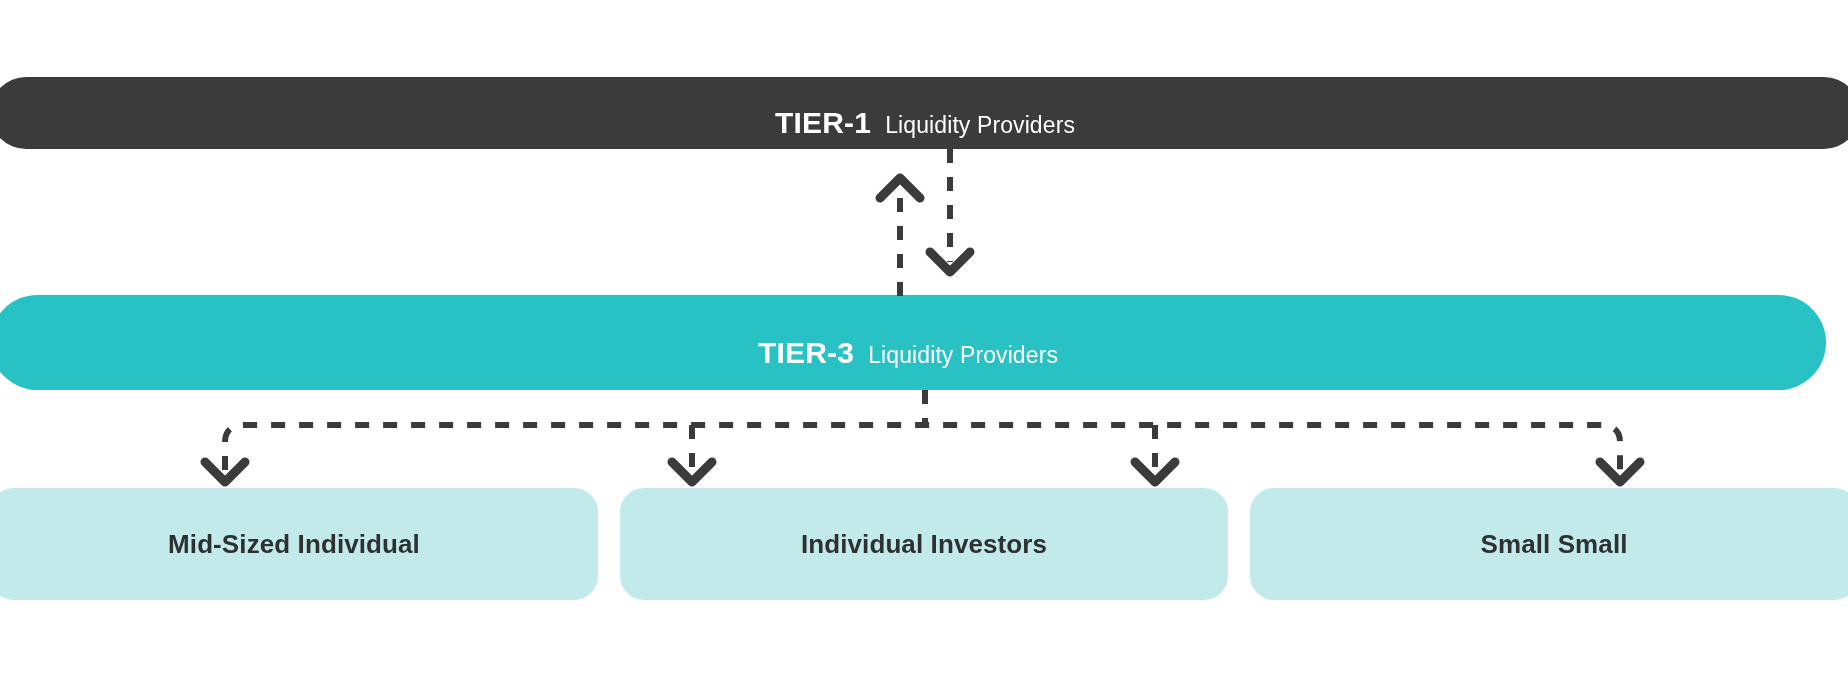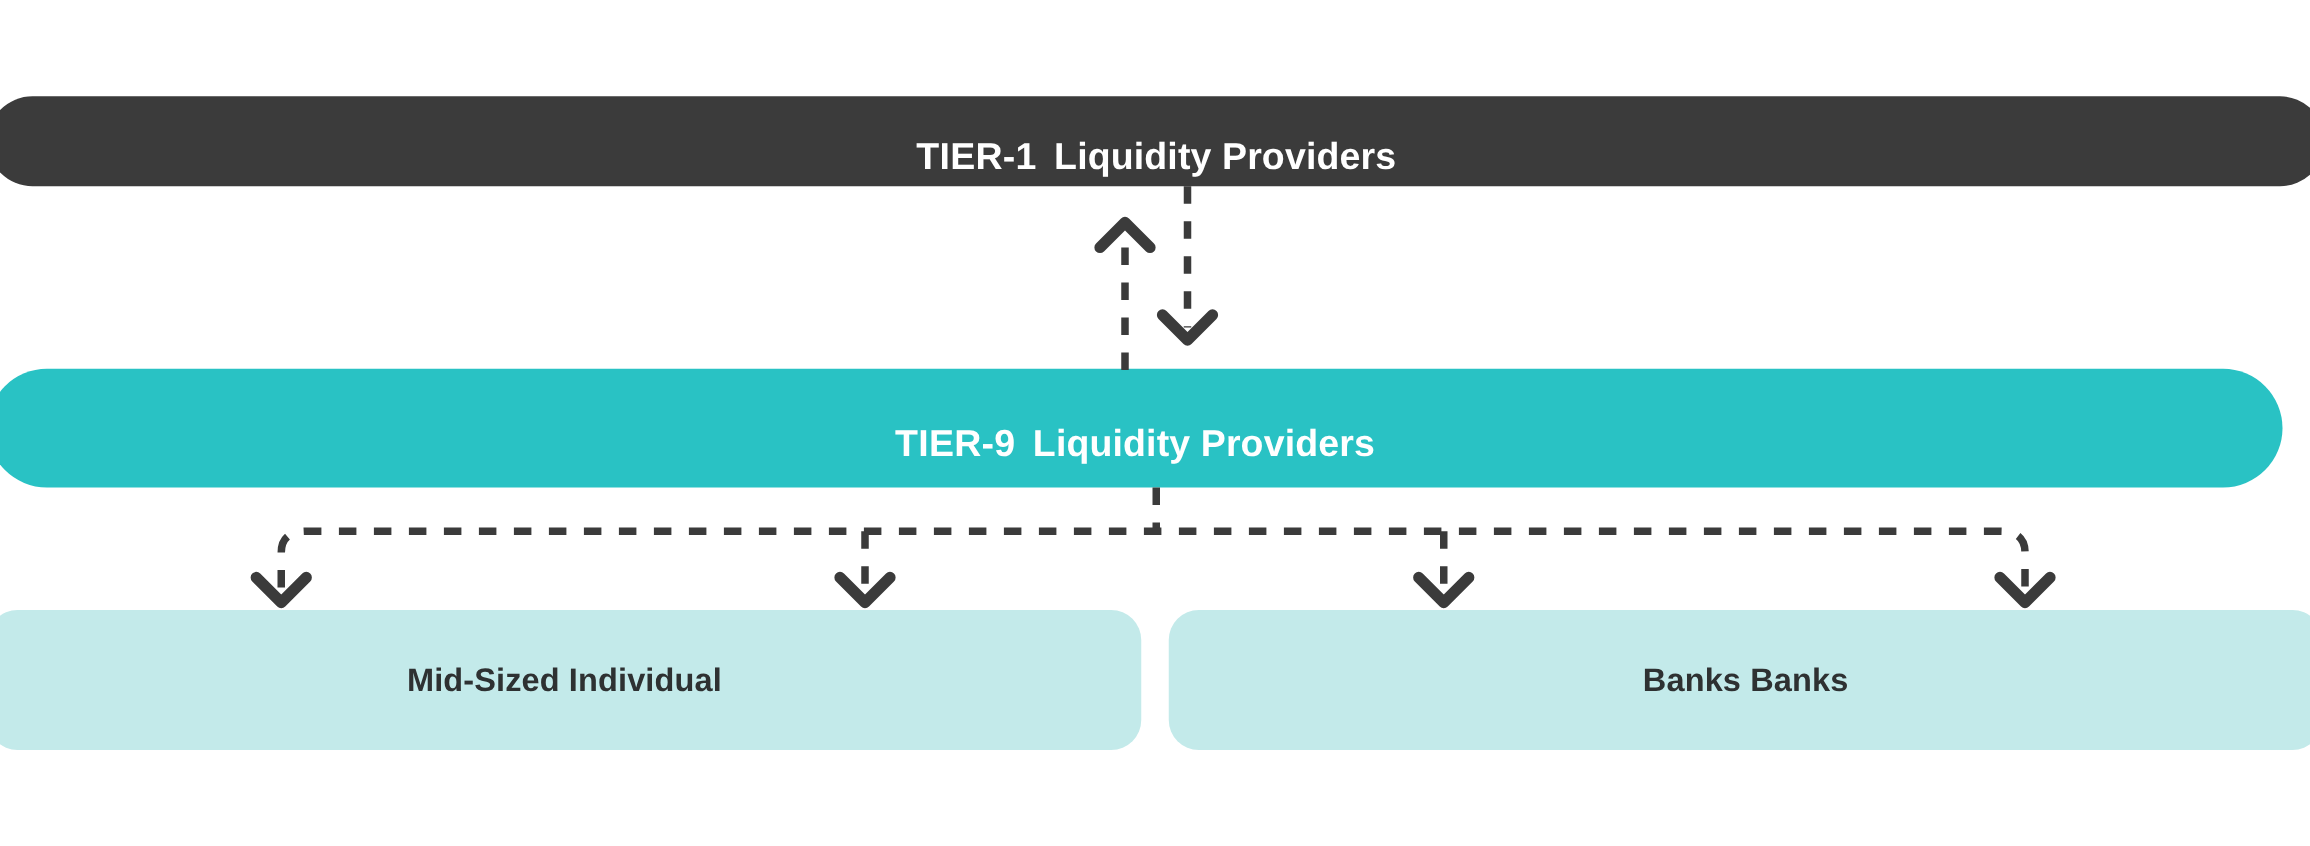--- a/index.html
+++ b/index.html
@@ -56,22 +56,22 @@
     gap: 14px;
     color: #ffffff;
     text-align: center;
   }
   .tier-strong {
     font-size: 30px;
     font-weight: 700;
     letter-spacing: 0.2px;
   }
   .tier-normal {
-    font-size: 30px;
-    font-weight: 700;
+    font-size: 23px;
+    font-weight: 400;
     letter-spacing: 0.1px;
     margin-top: 26px;
   }
 
   
   #leaf-row {
     position: absolute;
     left: -10px;
     top: 488px;
     width: 1868px;
@@ -132,31 +132,34 @@
 
   <div class="tier-bar" id="tier1-bar">
     <div class="tier-label">
       <span class="tier-strong">TIER-1</span>
       <span class="tier-normal">Liquidity Providers</span>
     </div>
   </div>
 
   <div class="tier-bar" id="tier2-bar">
     <div class="tier-label">
-      <span class="tier-strong">TIER-9</span>
+      <span class="tier-strong">TIER-3</span>
       <span class="tier-normal">Liquidity Providers</span>
     </div>
   </div>
 
   <div id="leaf-row">
     <div class="leaf-box">
       <span>Mid-Sized Individual</span>
     </div>
     <div class="leaf-box">
-      <span>Banks Banks</span>
+      <span>Individual Investors</span>
+    </div>
+    <div class="leaf-box">
+      <span>Small Small</span>
     </div>
   </div>
 
   <svg id="connectors" viewBox="0 0 1848 677">
 
     <g>
       <path class="dash-line" d="M 900 296 L 900 188"></path>
       <path class="arrow-head" d="M 880 198 L 900 178 L 920 198"></path>
     </g>
 

